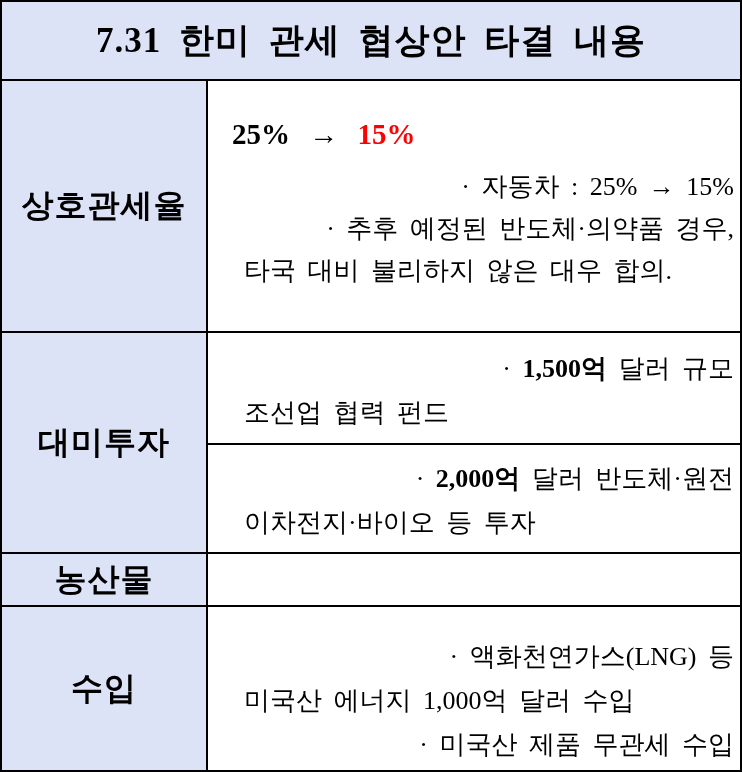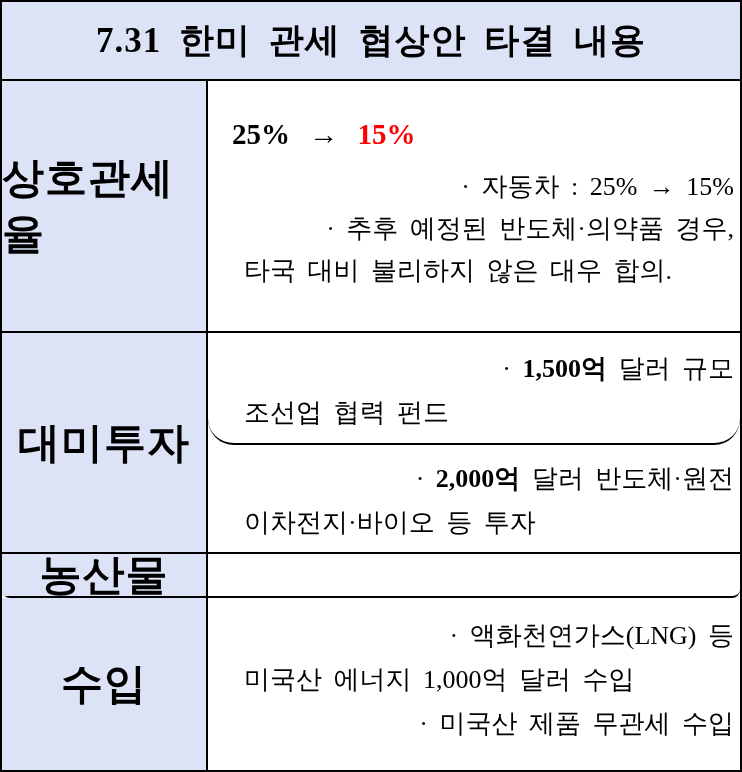--- a/index.html
+++ b/index.html
@@ -31,32 +31,32 @@
     letter-spacing: 1px;
   }
 
   .row {
     flex: none;
     display: flex;
     border-bottom: 2px solid #000000;
   }
   .row-1 { height: 252px; }
   .row-2 { height: 221px; }
-  .row-3 { height: 44px; border-radius: 8px; }
+  .row-3 { height: 53px; }
   .row-4 { flex: 1; border-bottom: none; }
 
   .label-cell {
     flex: none;
     width: 206px;
     border-right: 2px solid #000000;
     background: #dde3f6;
     display: flex;
     align-items: center;
     justify-content: center;
-    font-size: 42px;
+    font-size: 32px;
     font-weight: bold;
     letter-spacing: 1px;
   }
 
   .content-cell {
     flex: 1;
     background: #ffffff;
     font-size: 26px;
     word-spacing: 5px;
     overflow: hidden;
@@ -70,31 +70,31 @@
     line-height: 35px;
     margin: 0 0 14px 12px;
     word-spacing: 12px;
   }
   .headline .to { color: #ff0000; text-align: center; }
   .bullet { line-height: 42px; text-align: right; }
   .cont { line-height: 42px; padding-left: 24px; }
 
   
   .stacked { display: flex; flex-direction: column; padding: 0; }
-  .subcell { padding: 14px 6px 0 12px; border-radius: 26px; }
+  .subcell { padding: 14px 6px 0 12px; }
   .subcell-top { flex: none; height: 112px; border-bottom: 2px solid #000000; }
   .subcell-bottom { flex: 1; padding-top: 12px; }
   .subcell .bullet { line-height: 44px; }
   .subcell .cont { line-height: 44px; }
 
   
   .row-3 .content-cell { display: flex; align-items: center; padding-left: 12px; }
 
   
-  .row-4 .content-cell { padding: 16px 6px 0 12px; }
+  .row-4 .content-cell { padding: 28px 6px 0 12px; }
   .row-4 .bullet, .row-4 .cont { line-height: 44px; }
   .gap-bullet { }
 
   b { font-weight: bold; }
 </style>
 </head>
 <body>
 
 <div class="table">
 

